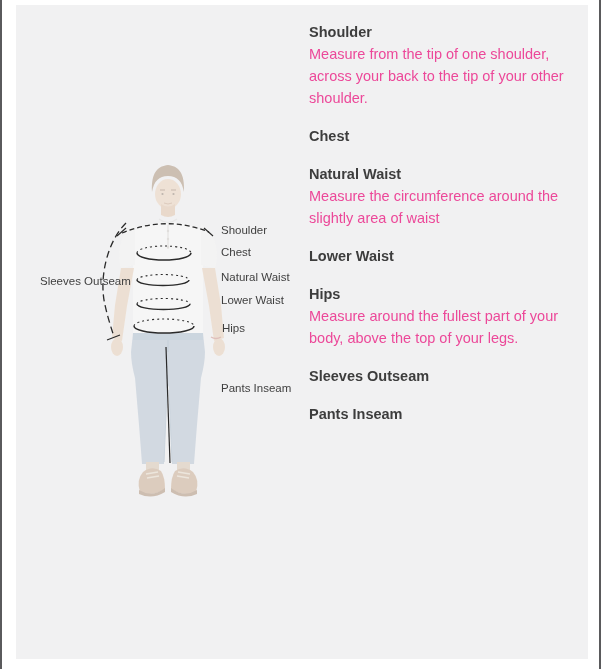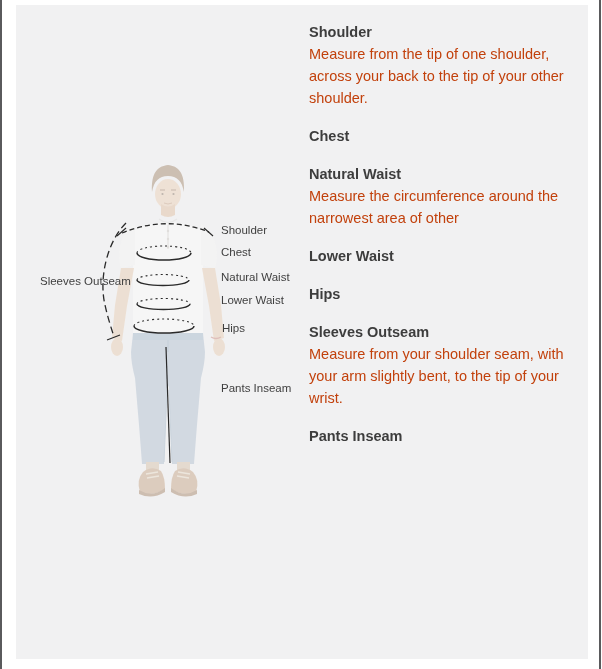--- a/index.html
+++ b/index.html
@@ -60,21 +60,21 @@
     margin: 0;
     font-size: 14.5px;
     font-weight: bold;
     color: #3d3d3d;
     line-height: 22px;
   }
   .section .desc {
     margin: 0;
     font-size: 14.5px;
     font-weight: normal;
-    color: #c2410c;
+    color: #ec4899;
     line-height: 22px;
   }
 </style>
 </head>
 <body>
 
 <div id="app">
 
   <div class="edge-line edge-left"></div>
   <div class="edge-line edge-right"></div>
@@ -162,30 +162,30 @@
   <div class="info-col">
     <div class="section">
       <h3 class="heading">Shoulder</h3>
       <p class="desc">Measure from the tip of one shoulder, across your back to the tip of your other shoulder.</p>
     </div>
     <div class="section">
       <h3 class="heading">Chest</h3>
     </div>
     <div class="section">
       <h3 class="heading">Natural Waist</h3>
-      <p class="desc">Measure the circumference around the narrowest area of other</p>
+      <p class="desc">Measure the circumference around the slightly area of waist</p>
     </div>
     <div class="section">
       <h3 class="heading">Lower Waist</h3>
     </div>
     <div class="section">
       <h3 class="heading">Hips</h3>
+      <p class="desc">Measure around the fullest part of your body, above the top of your legs.</p>
     </div>
     <div class="section">
       <h3 class="heading">Sleeves Outseam</h3>
-      <p class="desc">Measure from your shoulder seam, with your arm slightly bent, to the tip of your wrist.</p>
     </div>
     <div class="section">
       <h3 class="heading">Pants Inseam</h3>
     </div>
   </div>
 
 </div>
 
 </body></html>

